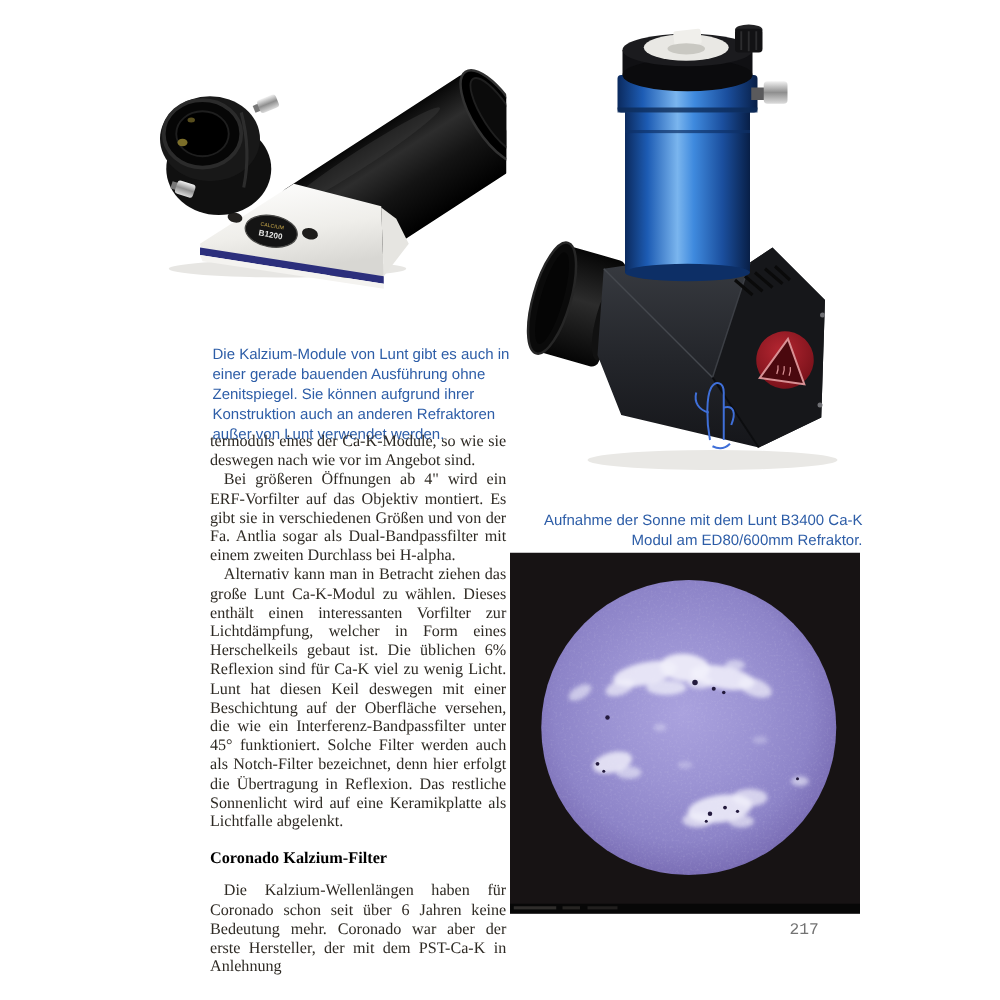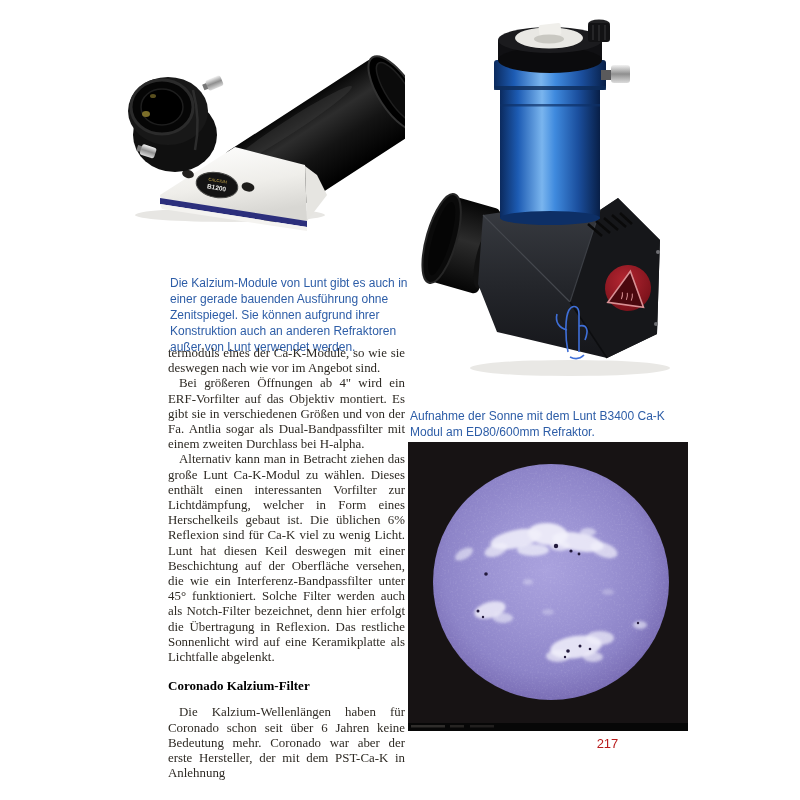--- a/index.html
+++ b/index.html
@@ -8,36 +8,36 @@
     font-family:"Liberation Serif",serif;overflow:hidden;
   }
   .photo-left{position:absolute;left:55px;top:35px;width:350px;height:200px;}
   .photo-right{position:absolute;left:420px;top:12px;width:345px;height:378px;}
   .caption{
     font-family:"Liberation Sans",sans-serif;font-size:12px;line-height:16px;
     color:#2d5da7;
   }
   .caption .lead{font-weight:normal;}
   .caption-left{position:absolute;left:170px;top:263px;width:238px;}
-  .caption-right{position:absolute;left:410px;top:397px;width:280px;line-height:15.5px;}
+  .caption-right{position:absolute;left:410px;top:397px;width:280px;line-height:15.5px;text-align:right;}
   .body-col{
     position:absolute;left:168px;top:346px;width:237px;
     font-size:12.9px;line-height:15.2px;color:#2e2a24;
     text-align:justify;hyphens:auto;-webkit-hyphens:auto;
   }
   .body-col p{margin:0;}
   .body-col p.indent{text-indent:11px;}
   .body-col h3{
     font-size:13px;font-weight:bold;color:#000000;
     margin:13px 0 12px 0;text-align:left;
   }
   .sun-photo{position:absolute;left:408px;top:442px;width:280px;height:289px;}
   .page-number{
-    position:absolute;left:560px;top:736px;width:95px;text-align:center;
-    font-family:Liberation Sans, sans-serif;font-size:13px;color:#b91c1c;
+    position:absolute;left:560px;top:736px;width:95px;text-align:right;
+    font-family:Liberation Mono, monospace;font-size:13px;color:#737373;
   }
 </style>
 </head>
 <body>
 
 <div class="photo-left">
   <svg width="350" height="200" viewBox="0 0 350 200" xmlns="http://www.w3.org/2000/svg">
     <defs>
       <linearGradient id="ltGrad" x1="0" y1="0" x2="0" y2="1">
         <stop offset="0" stop-color="#070707"></stop>

